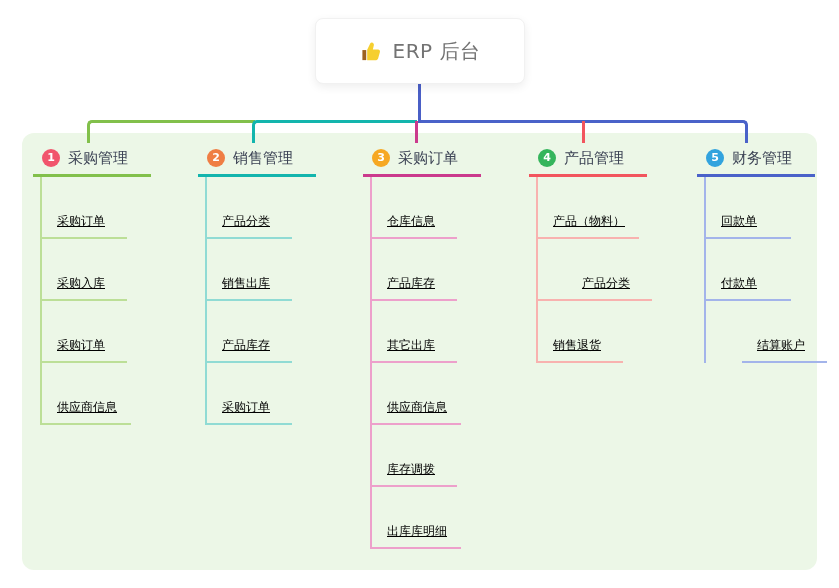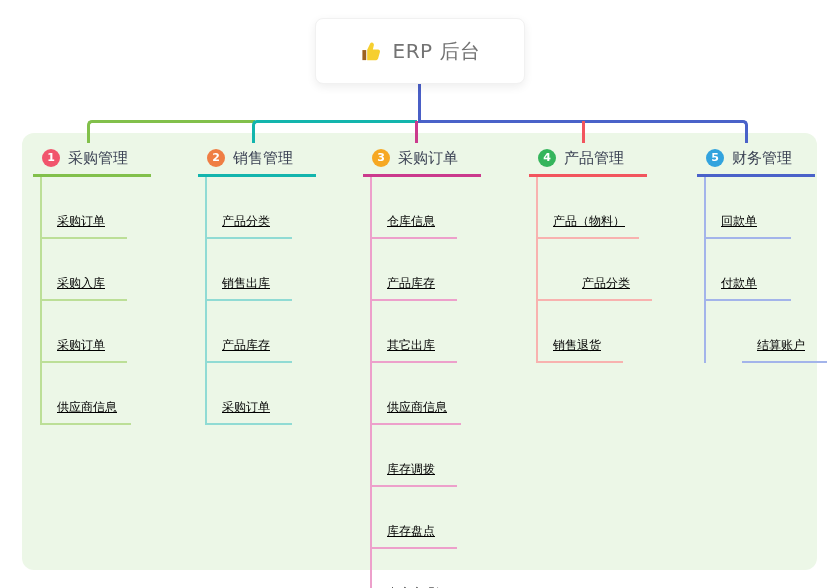--- a/index.html
+++ b/index.html
@@ -107,21 +107,20 @@
         <div class="branch-header" style="border-bottom-color: rgb(203, 58, 141);">
           <span class="badge" style="background: rgb(246, 168, 35);">3</span>
           <span class="branch-label">采购订单</span>
         </div>
         <ul class="children" style="border-left-color: rgb(237, 160, 203);">
           <li class="child" style="border-bottom-color: rgb(237, 160, 203);">仓库信息</li>
           <li class="child" style="border-bottom-color: rgb(237, 160, 203);">产品库存</li>
           <li class="child" style="border-bottom-color: rgb(237, 160, 203);">其它出库</li>
           <li class="child" style="border-bottom-color: rgb(237, 160, 203);">供应商信息</li>
           <li class="child" style="border-bottom-color: rgb(237, 160, 203);">库存调拨</li>
-          <li class="child" style="border-bottom-color: rgb(237, 160, 203);">库存盘点</li>
           <li class="child" style="border-bottom-color: rgb(237, 160, 203);">出库库明细</li>
         </ul>
       </div>
       <div class="branch" style="left: 529px;">
         <div class="branch-header" style="border-bottom-color: rgb(242, 85, 94);">
           <span class="badge" style="background: rgb(53, 181, 92);">4</span>
           <span class="branch-label">产品管理</span>
         </div>
         <ul class="children" style="border-left-color: rgb(248, 178, 175);">
           <li class="child" style="border-bottom-color: rgb(248, 178, 175);">产品（物料）</li>

